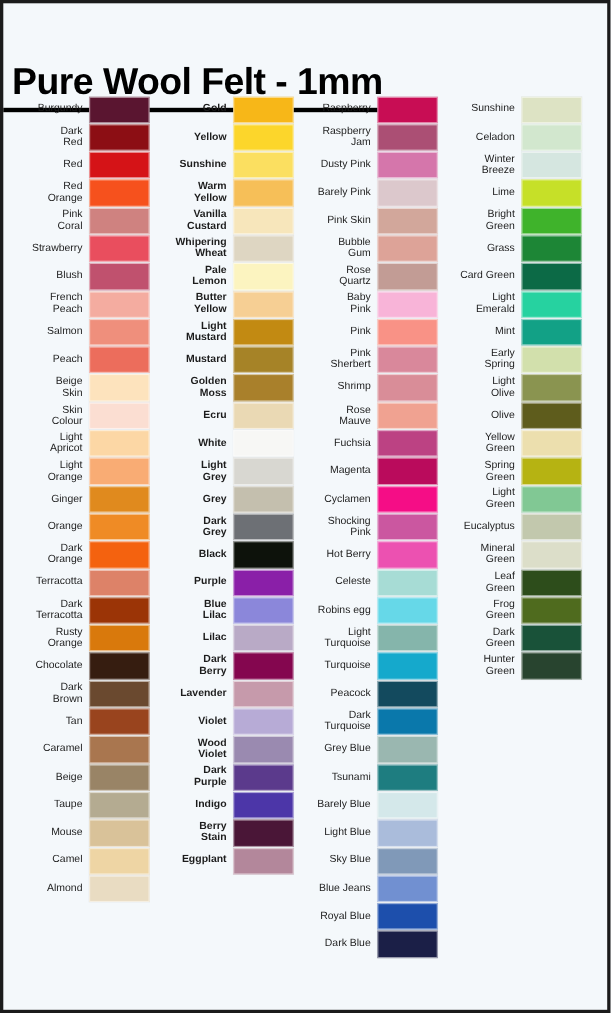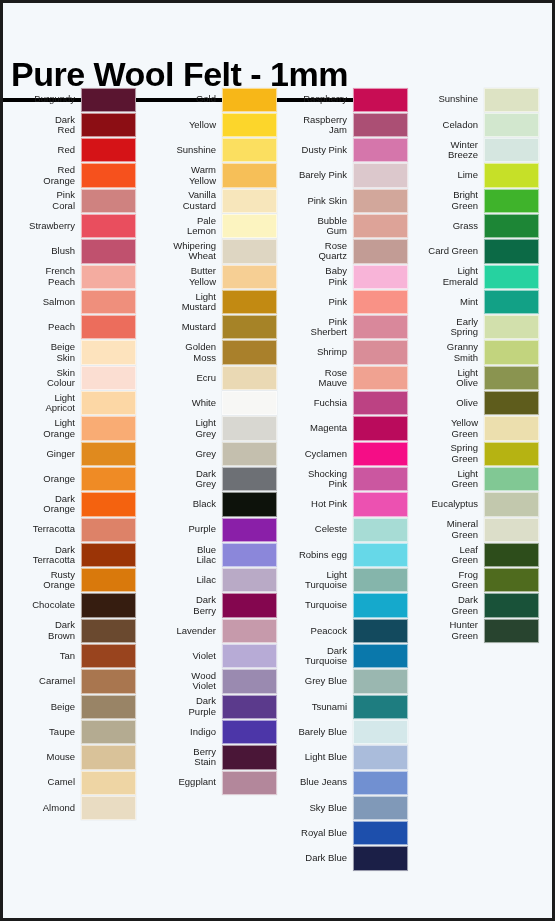--- a/index.html
+++ b/index.html
@@ -78,21 +78,21 @@
   .swatch-chip {
     flex: 0 0 55px;
     width: 55px;
     height: 24.3px;
     box-sizing: border-box;
     border: 1px solid rgba(255,255,255,0.55);
     box-shadow: 0 0 0 0.4px rgba(0,0,0,0.06);
   }
   
   #columns .swatch-column:nth-child(1) { padding-left: 8px; }
-  #columns .swatch-column:nth-child(2) { padding-left: 16px; }
+  #columns .swatch-column:nth-child(2) { padding-left: 6px; font-weight: bold; }
   #columns .swatch-column:nth-child(3) { padding-left: 6px; }
   #columns .swatch-column:nth-child(4) { padding-left: 6px; }
 </style>
 </head>
 <body>
 
 <div id="page" style="background: rgb(244, 248, 251); border-color: rgb(27, 27, 27);">
 
   <div id="title-bar">
     <div id="chart-title" style="color: rgb(0, 0, 0); border-bottom-color: rgb(0, 0, 0);">Pure Wool Felt - 1mm</div>
@@ -246,30 +246,30 @@
           <div class="swatch-label">Warm
 Yellow</div>
           <div class="swatch-chip" style="background-color: rgb(246, 191, 88);"></div>
         </div>
         <div class="swatch-row">
           <div class="swatch-label">Vanilla
 Custard</div>
           <div class="swatch-chip" style="background-color: rgb(247, 230, 187);"></div>
         </div>
         <div class="swatch-row">
+          <div class="swatch-label">Whipering
+Wheat</div>
+          <div class="swatch-chip" style="background-color: rgb(222, 214, 194);"></div>
+        </div>
+        <div class="swatch-row">
           <div class="swatch-label">Pale
 Lemon</div>
           <div class="swatch-chip" style="background-color: rgb(252, 244, 192);"></div>
         </div>
         <div class="swatch-row">
-          <div class="swatch-label">Whipering
-Wheat</div>
-          <div class="swatch-chip" style="background-color: rgb(222, 214, 194);"></div>
-        </div>
-        <div class="swatch-row">
           <div class="swatch-label">Butter
 Yellow</div>
           <div class="swatch-chip" style="background-color: rgb(246, 207, 148);"></div>
         </div>
         <div class="swatch-row">
           <div class="swatch-label">Light
 Mustard</div>
           <div class="swatch-chip" style="background-color: rgb(194, 138, 18);"></div>
         </div>
         <div class="swatch-row">
@@ -423,21 +423,21 @@
         <div class="swatch-row">
           <div class="swatch-label">Cyclamen</div>
           <div class="swatch-chip" style="background-color: rgb(245, 13, 134);"></div>
         </div>
         <div class="swatch-row">
           <div class="swatch-label">Shocking
 Pink</div>
           <div class="swatch-chip" style="background-color: rgb(203, 87, 160);"></div>
         </div>
         <div class="swatch-row">
-          <div class="swatch-label">Hot Pink</div>
+          <div class="swatch-label">Hot Berry</div>
           <div class="swatch-chip" style="background-color: rgb(236, 81, 177);"></div>
         </div>
         <div class="swatch-row">
           <div class="swatch-label">Celeste</div>
           <div class="swatch-chip" style="background-color: rgb(167, 220, 213);"></div>
         </div>
         <div class="swatch-row">
           <div class="swatch-label">Robins egg</div>
           <div class="swatch-chip" style="background-color: rgb(102, 216, 232);"></div>
         </div>
@@ -469,26 +469,26 @@
         </div>
         <div class="swatch-row">
           <div class="swatch-label">Barely Blue</div>
           <div class="swatch-chip" style="background-color: rgb(212, 232, 234);"></div>
         </div>
         <div class="swatch-row">
           <div class="swatch-label">Light Blue</div>
           <div class="swatch-chip" style="background-color: rgb(170, 188, 219);"></div>
         </div>
         <div class="swatch-row">
+          <div class="swatch-label">Sky Blue</div>
+          <div class="swatch-chip" style="background-color: rgb(128, 153, 184);"></div>
+        </div>
+        <div class="swatch-row">
           <div class="swatch-label">Blue Jeans</div>
           <div class="swatch-chip" style="background-color: rgb(113, 144, 209);"></div>
-        </div>
-        <div class="swatch-row">
-          <div class="swatch-label">Sky Blue</div>
-          <div class="swatch-chip" style="background-color: rgb(128, 153, 184);"></div>
         </div>
         <div class="swatch-row">
           <div class="swatch-label">Royal Blue</div>
           <div class="swatch-chip" style="background-color: rgb(29, 79, 172);"></div>
         </div>
         <div class="swatch-row">
           <div class="swatch-label">Dark Blue</div>
           <div class="swatch-chip" style="background-color: rgb(27, 31, 71);"></div>
         </div>
       </div>
@@ -529,25 +529,20 @@
           <div class="swatch-chip" style="background-color: rgb(38, 210, 160);"></div>
         </div>
         <div class="swatch-row">
           <div class="swatch-label">Mint</div>
           <div class="swatch-chip" style="background-color: rgb(18, 161, 134);"></div>
         </div>
         <div class="swatch-row">
           <div class="swatch-label">Early
 Spring</div>
           <div class="swatch-chip" style="background-color: rgb(210, 224, 172);"></div>
-        </div>
-        <div class="swatch-row">
-          <div class="swatch-label">Granny
-Smith</div>
-          <div class="swatch-chip" style="background-color: rgb(194, 212, 126);"></div>
         </div>
         <div class="swatch-row">
           <div class="swatch-label">Light
 Olive</div>
           <div class="swatch-chip" style="background-color: rgb(138, 148, 80);"></div>
         </div>
         <div class="swatch-row">
           <div class="swatch-label">Olive</div>
           <div class="swatch-chip" style="background-color: rgb(94, 92, 28);"></div>
         </div>

